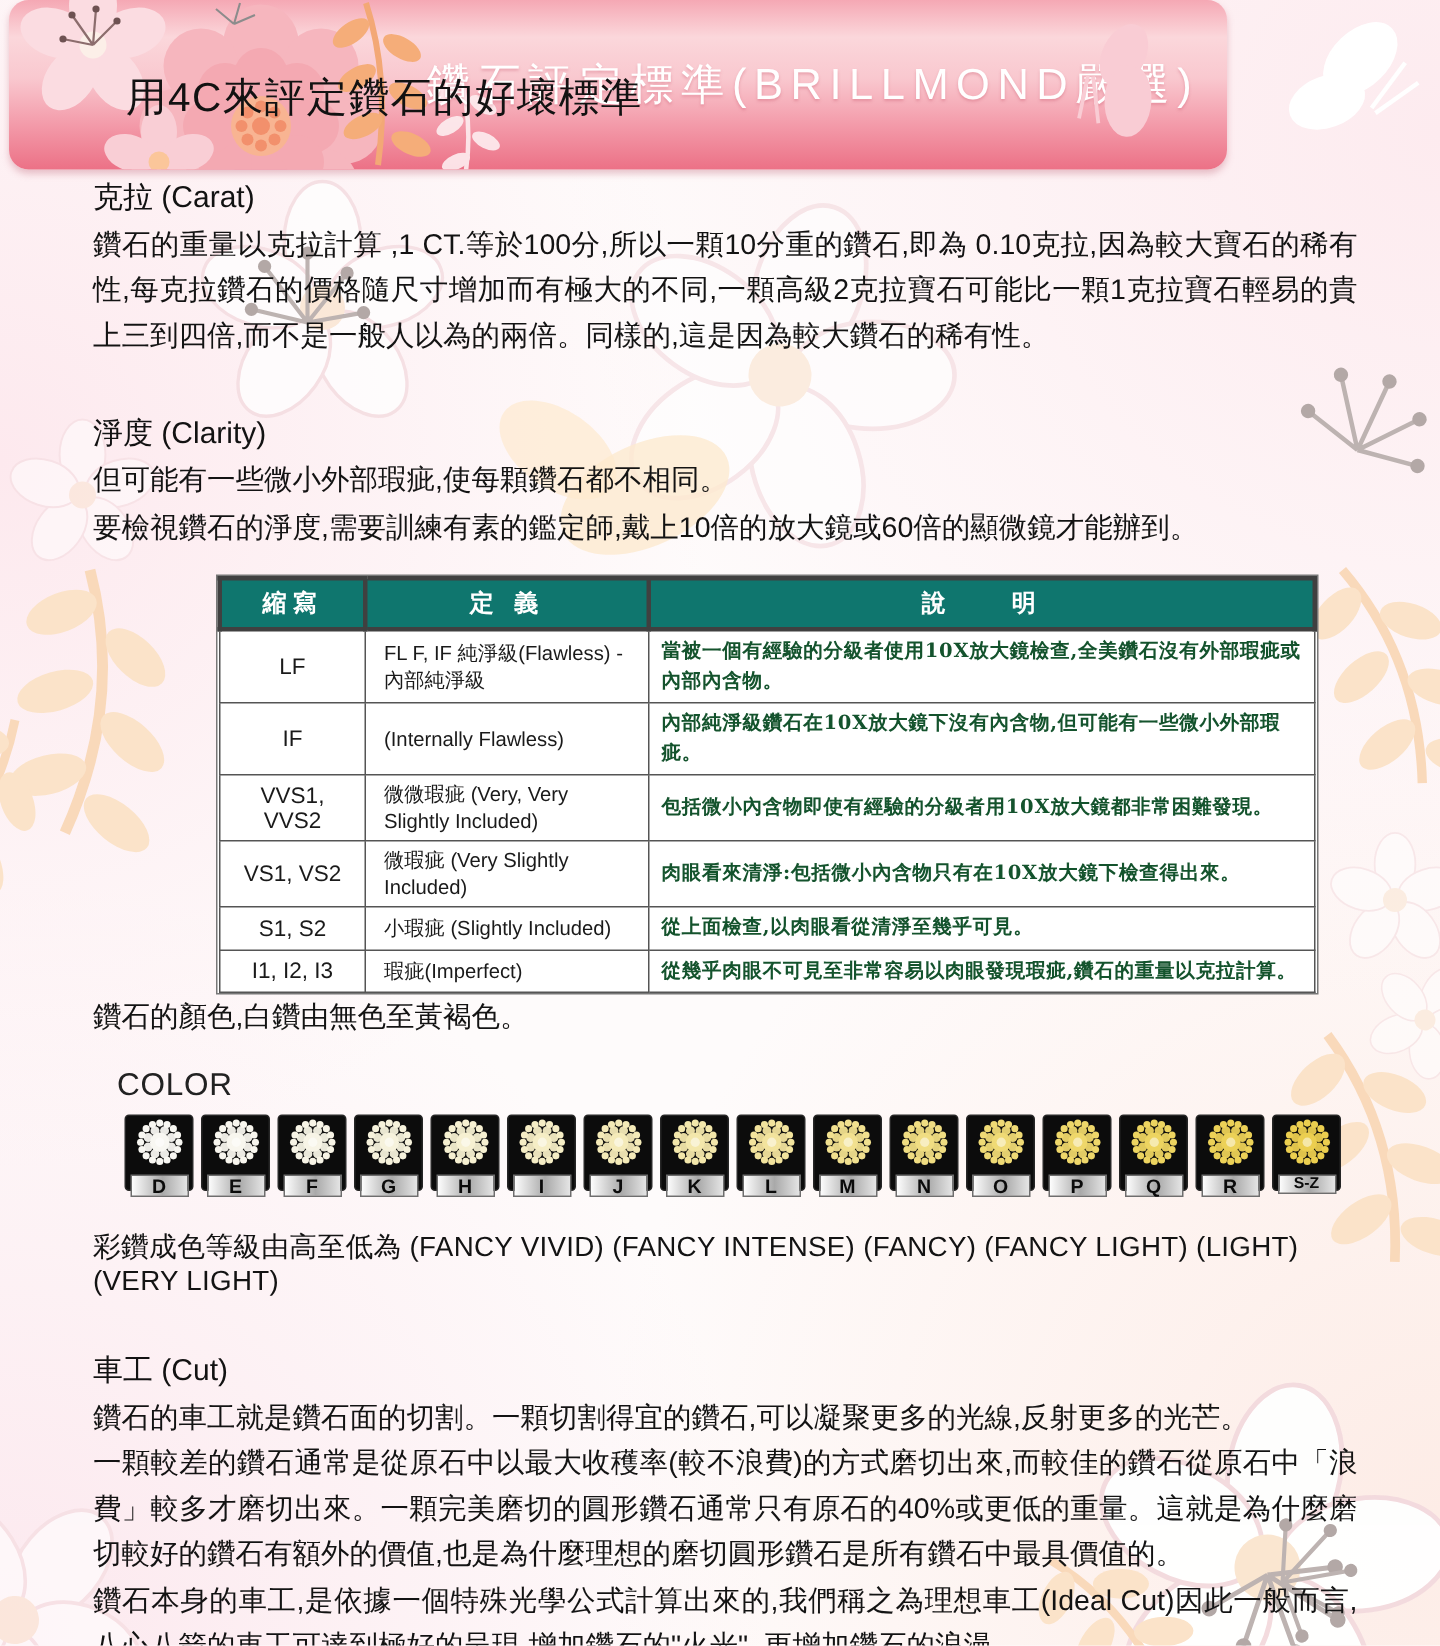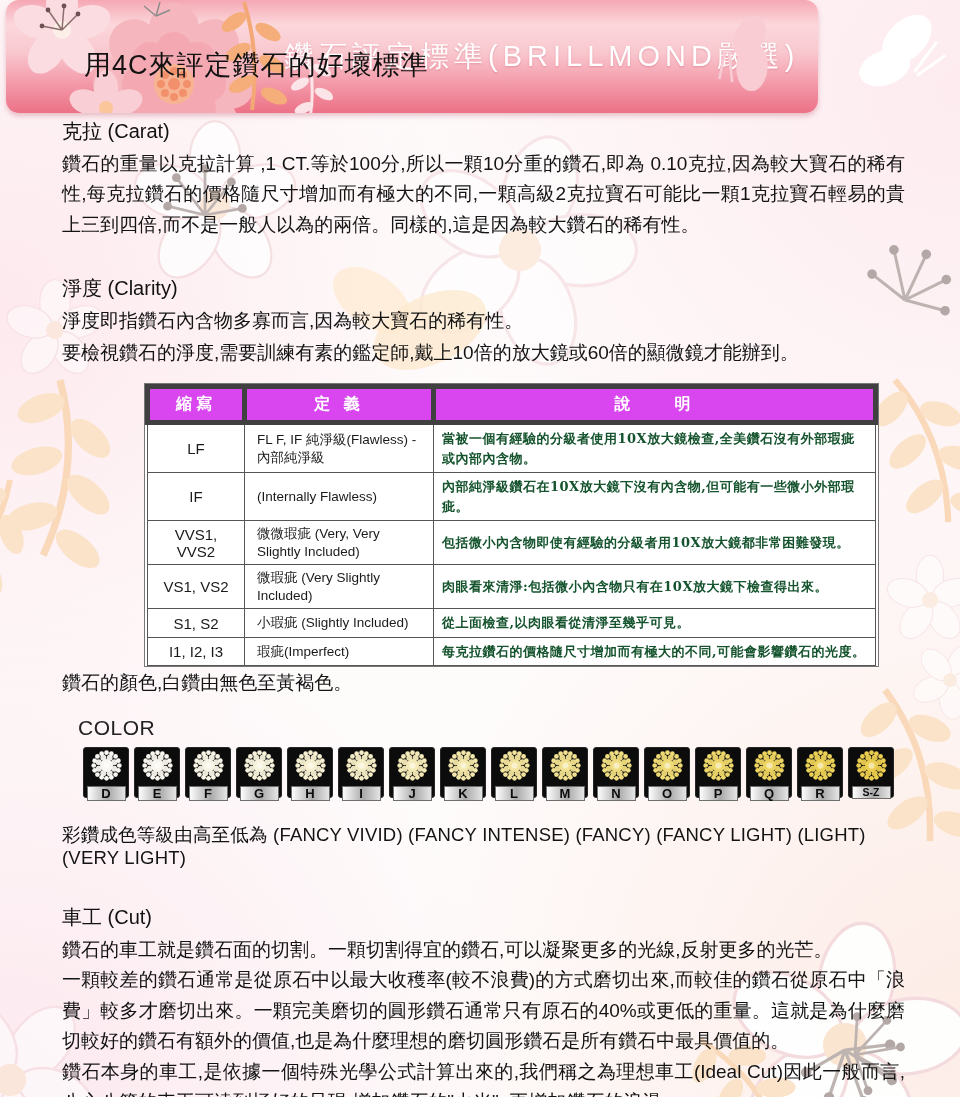--- a/index.html
+++ b/index.html
@@ -37,21 +37,21 @@
   .section-heading{margin:35px 0 4px 0;font-size:20px;font-weight:400;color:#121212;}
   .body-text{margin:2px 0 0 0;font-size:19px;line-height:1.60;color:#131313;text-align:justify;}
   .line{margin:2px 0 0 0;font-size:19px;line-height:1.58;color:#131313;}
 
   
   .clarity-table{
     margin:16px 0 0 83px;width:733px;border-collapse:collapse;background:#fff;
     box-shadow:0 0 0 1px #777;
   }
   .clarity-table th{
-    background:#d946ef;color:#fff;border:5px solid #404040;
+    background:#0f766e;color:#fff;border:3px solid #404040;
     font-family:"DejaVu Serif","Liberation Serif",serif;
     font-size:16px;font-weight:600;letter-spacing:4px;padding:5px 4px;
   }
   .clarity-table td{border:1px solid #555;padding:4px 8px;vertical-align:middle;background:#fff;}
   td.abbr{width:80px;text-align:center;font-size:15px;font-weight:500;color:#1a1a1a;}
   td.def{width:168px;font-size:13.5px;font-weight:500;line-height:1.3;color:#1a1a1a;padding-left:12px;}
   td.desc{
     font-family:"DejaVu Serif","Liberation Serif",serif;
     font-size:13px;font-weight:600;letter-spacing:.5px;color:#14532d;line-height:1.5;
   }
@@ -258,21 +258,21 @@
 
   <h1 class="page-title">用4C來評定鑽石的好壞標準</h1>
 
   <section>
     <h2 class="section-heading">克拉 (Carat)</h2>
     <p class="body-text">鑽石的重量以克拉計算 ,1 CT.等於100分,所以一顆10分重的鑽石,即為 0.10克拉,因為較大寶石的稀有性,每克拉鑽石的價格隨尺寸增加而有極大的不同,一顆高級2克拉寶石可能比一顆1克拉寶石輕易的貴上三到四倍,而不是一般人以為的兩倍。同樣的,這是因為較大鑽石的稀有性。</p>
   </section>
 
   <section>
     <h2 class="section-heading">淨度 (Clarity)</h2>
-    <p class="line">淨度即指鑽石內含物多寡而言,因為較大寶石的稀有性。</p>
+    <p class="line">但可能有一些微小外部瑕疵,使每顆鑽石都不相同。</p>
     <p class="line">要檢視鑽石的淨度,需要訓練有素的鑑定師,戴上10倍的放大鏡或60倍的顯微鏡才能辦到。</p>
 
     <table class="clarity-table">
       <thead>
         <tr>
           <th>縮寫</th>
           <th>定 義</th>
           <th>說　　明</th>
         </tr>
       </thead>
@@ -303,21 +303,21 @@
 
   <tr>
     <td class="abbr">S1, S2</td>
     <td class="def">小瑕疵 (Slightly Included)</td>
     <td class="desc">從上面檢查,以肉眼看從清淨至幾乎可見。</td>
   </tr>
 
   <tr>
     <td class="abbr">I1, I2, I3</td>
     <td class="def">瑕疵(Imperfect)</td>
-    <td class="desc">每克拉鑽石的價格隨尺寸增加而有極大的不同,可能會影響鑽石的光度。</td>
+    <td class="desc">從幾乎肉眼不可見至非常容易以肉眼發現瑕疵,鑽石的重量以克拉計算。</td>
   </tr>
 </tbody>
     </table>
   </section>
 
   <section>
     <p class="line">鑽石的顏色,白鑽由無色至黃褐色。</p>
     <div class="color-label">COLOR</div>
     <div class="color-scale">
   <div class="tile">

